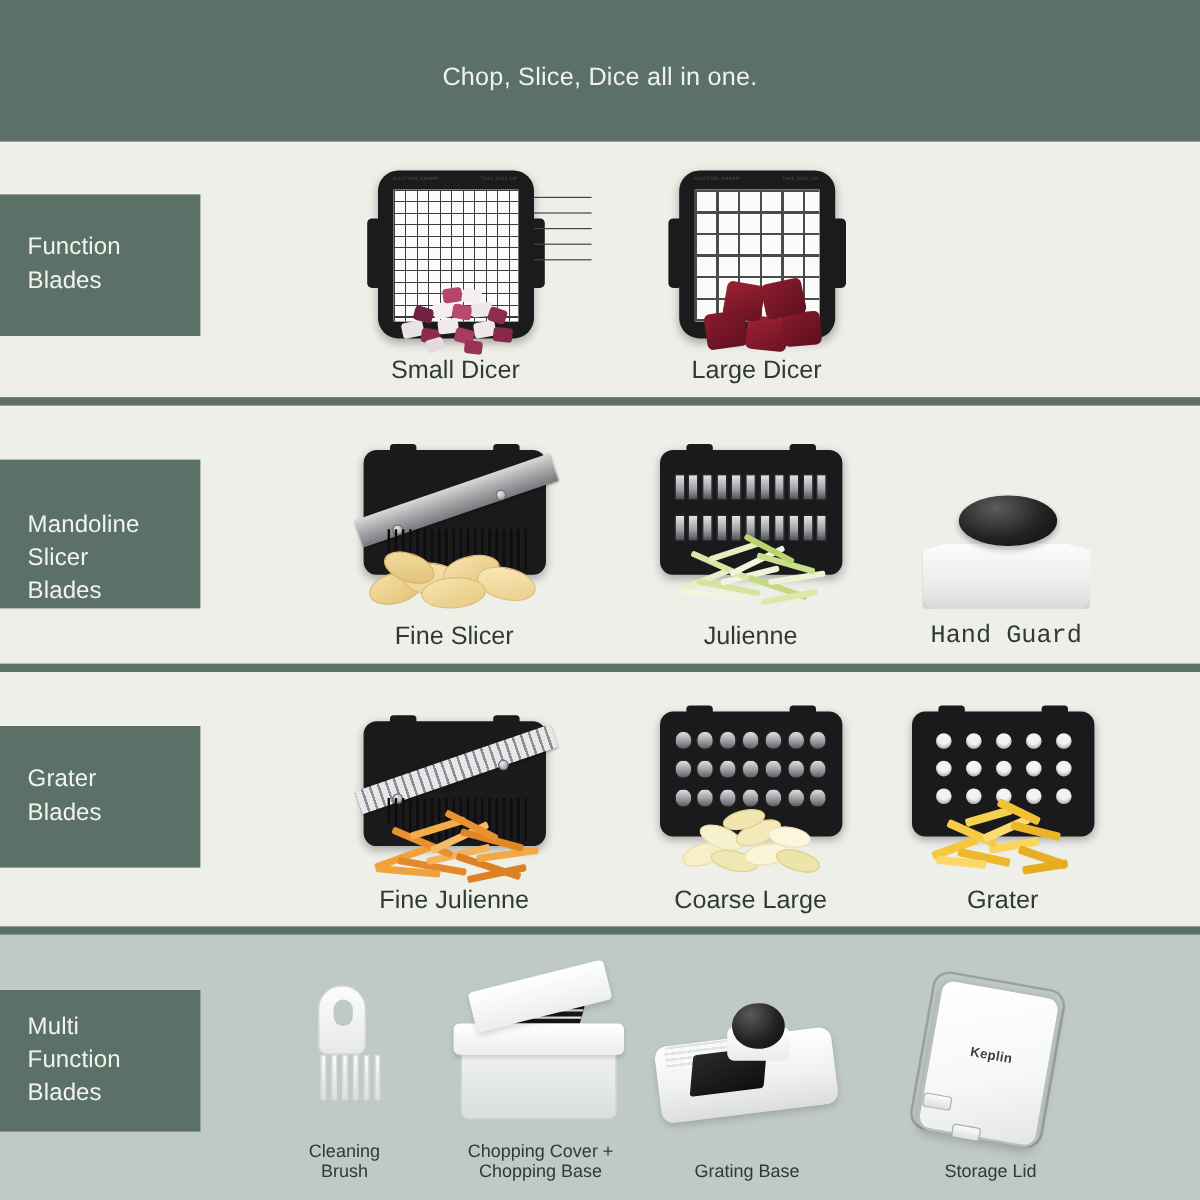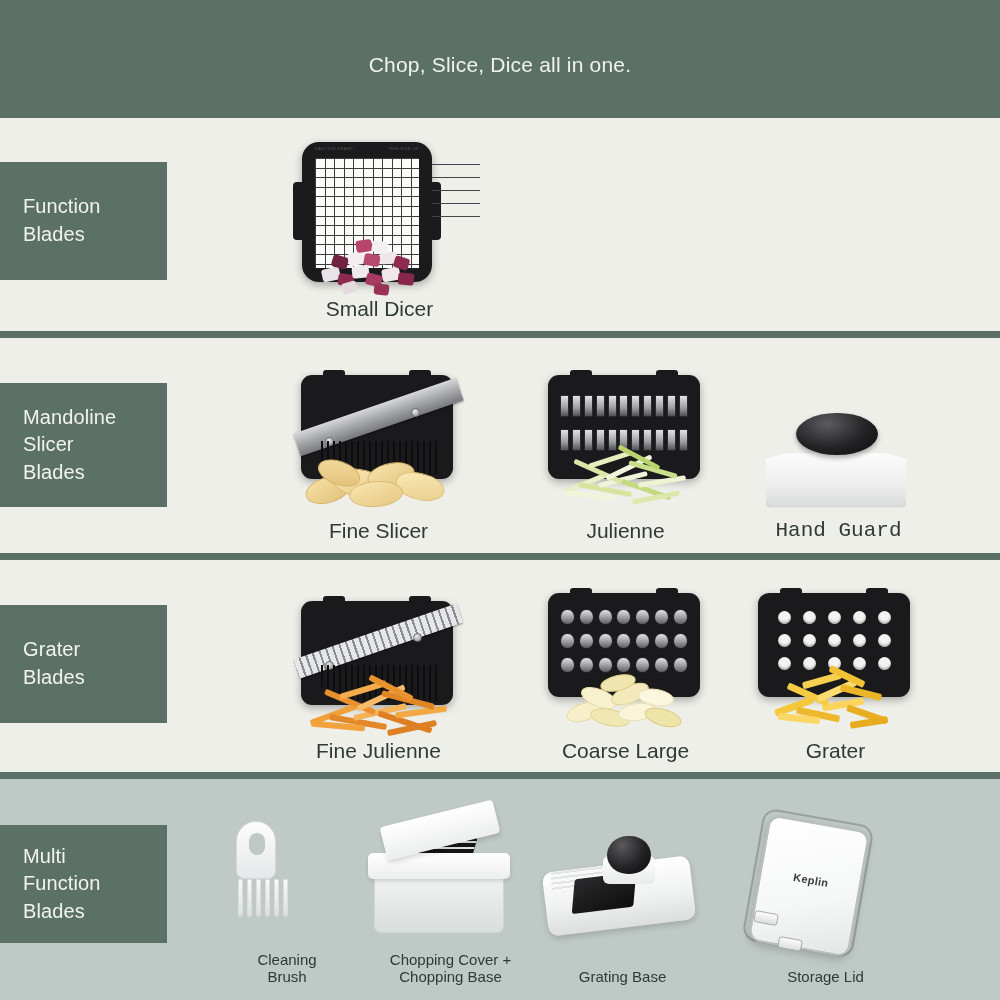--- a/index.html
+++ b/index.html
@@ -61,29 +61,29 @@
     width: 167px;
     background: #5b7167;
     color: #f2f3ef;
     display: flex; align-items: center;
     padding-left: 23px;
     font-size: 20px;
     line-height: 1.38;
     letter-spacing: .1px;
   }
   .cat-1 { top: 162px; height: 118px; }
-  .cat-2 { top: 383px; height: 124px; }
+  .cat-2 { top: 383px; height: 124px; align-items: flex-end; }
   .cat-3 { top: 605px; height: 118px; }
   .cat-4 { top: 825px; height: 118px; }
 
   
   .item {
     position: absolute;
     display: flex; flex-direction: column;
-    justify-content: flex-end;
+    align-items: center; justify-content: flex-end;
   }
   .art { position: relative; }
   .caption {
     color: #2f3a38;
     font-size: 21px;
     text-align: center;
     line-height: 1.18;
     white-space: pre-line;
   }
   .caption-sm { font-size: 15px; }
@@ -396,20 +396,43 @@
         <div class="chunk" style="left:80px;top:19px;width:15px;height:12px;background:#8d2c50;transform:rotate(18deg)"></div>
         <div class="chunk" style="left:42px;top:2px;width:16px;height:12px;background:#b6days;background:#b6446c;transform:rotate(-8deg)"></div>
         <div class="chunk" style="left:58px;top:3px;width:16px;height:12px;background:#f4eff1;transform:rotate(12deg)"></div>
         <div class="chunk" style="left:28px;top:44px;width:15px;height:11px;background:#e5dade;transform:rotate(-16deg)"></div>
         <div class="chunk" style="left:60px;top:46px;width:15px;height:11px;background:#9a3258;transform:rotate(7deg)"></div>
       </div>
     </div>
     <div class="caption" style="margin-top:14px">Small Dicer</div>
   </div>
 
+  <div class="item" style="left:553px; top:142px; width:155px; height:180px;">
+    <div class="art" style="width:130px;height:145px;">
+      <div class="dicer-frame">
+        <div class="dicer-ear l"></div>
+        <div class="dicer-ear r"></div>
+        <div class="caution">
+          <span>CAUTION  SHARP</span>
+          <span>THIS SIDE UP</span>
+        </div>
+        <div class="dicer-win">
+            <div class="grid-large"></div>
+          </div>
+      </div>
+      <div class="pile" style="left:16px; top:92px; width:108px; height:56px;">
+        <div class="chunk" style="left:6px;top:26px;width:34px;height:30px;background:linear-gradient(150deg,#8e1b2d,#5c1020);border-radius:5px;transform:rotate(-8deg)"></div>
+        <div class="chunk" style="left:40px;top:30px;width:34px;height:28px;background:linear-gradient(150deg,#a32234,#6a1323);border-radius:5px;transform:rotate(6deg)"></div>
+        <div class="chunk" style="left:70px;top:26px;width:32px;height:28px;background:linear-gradient(150deg,#8a1a2c,#5a0f1e);border-radius:5px;transform:rotate(-5deg)"></div>
+        <div class="chunk" style="left:22px;top:2px;width:32px;height:30px;background:linear-gradient(150deg,#9e2233,#641222);border-radius:5px;transform:rotate(10deg)"></div>
+        <div class="chunk" style="left:54px;top:0px;width:34px;height:30px;background:linear-gradient(150deg,#8c1c2e,#5e1120);border-radius:5px;transform:rotate(-12deg)"></div>
+      </div>
+    </div>
+    <div class="caption" style="margin-top:14px">Large Dicer</div>
+  </div>
 
   <div class="item" style="left:301px; top:366px; width:155px; height:178px;">
     <div class="art" style="width:152px;height:132px;">
       <div class="sl-plate">
         <div class="sl-tab" style="left:22px"></div>
         <div class="sl-tab" style="right:22px"></div>
         <div class="blade-diag" style="left:-4px; top:58px; width:172px; height:24px; transform:rotate(-19deg); transform-origin:left center;"></div>
         <div class="rivet" style="left:24px; top:62px;"></div>
         <div class="rivet" style="left:110px; top:33px;"></div>
         <div class="comb" style="left:20px; top:66px; height:34px;">

